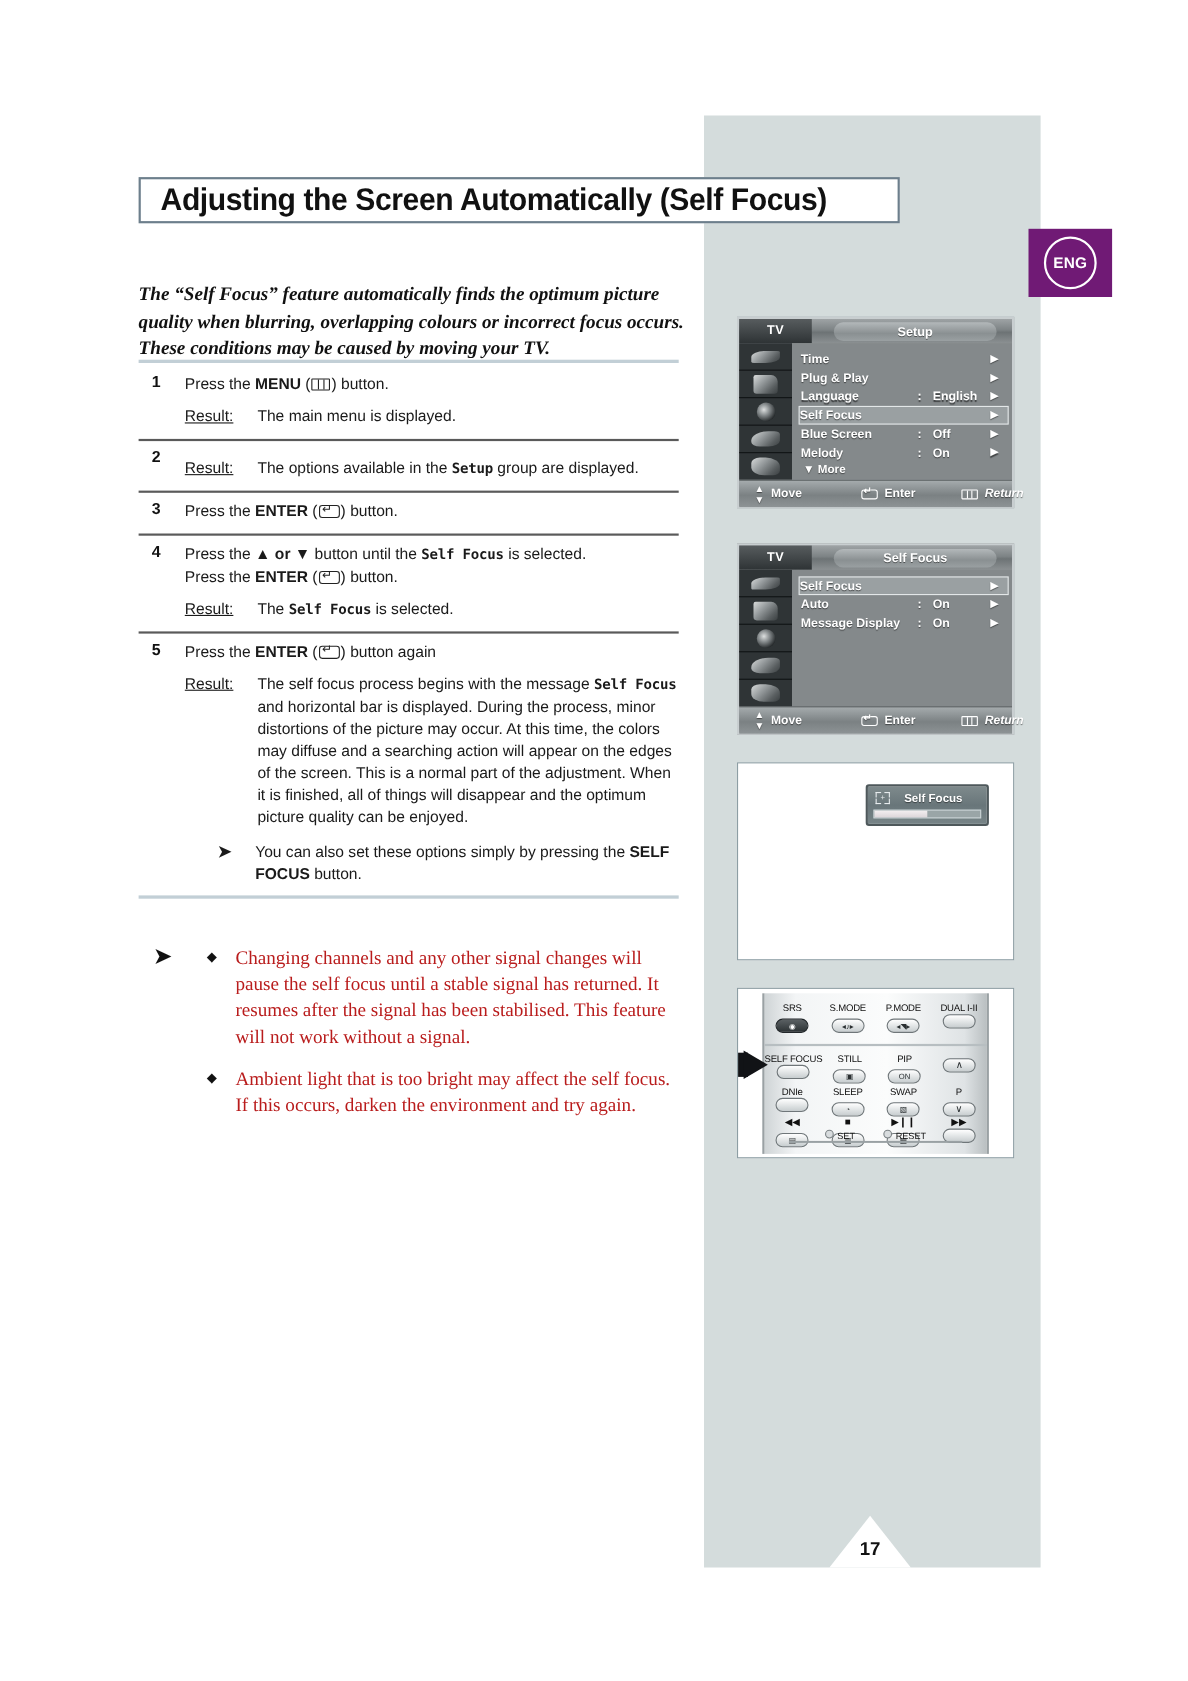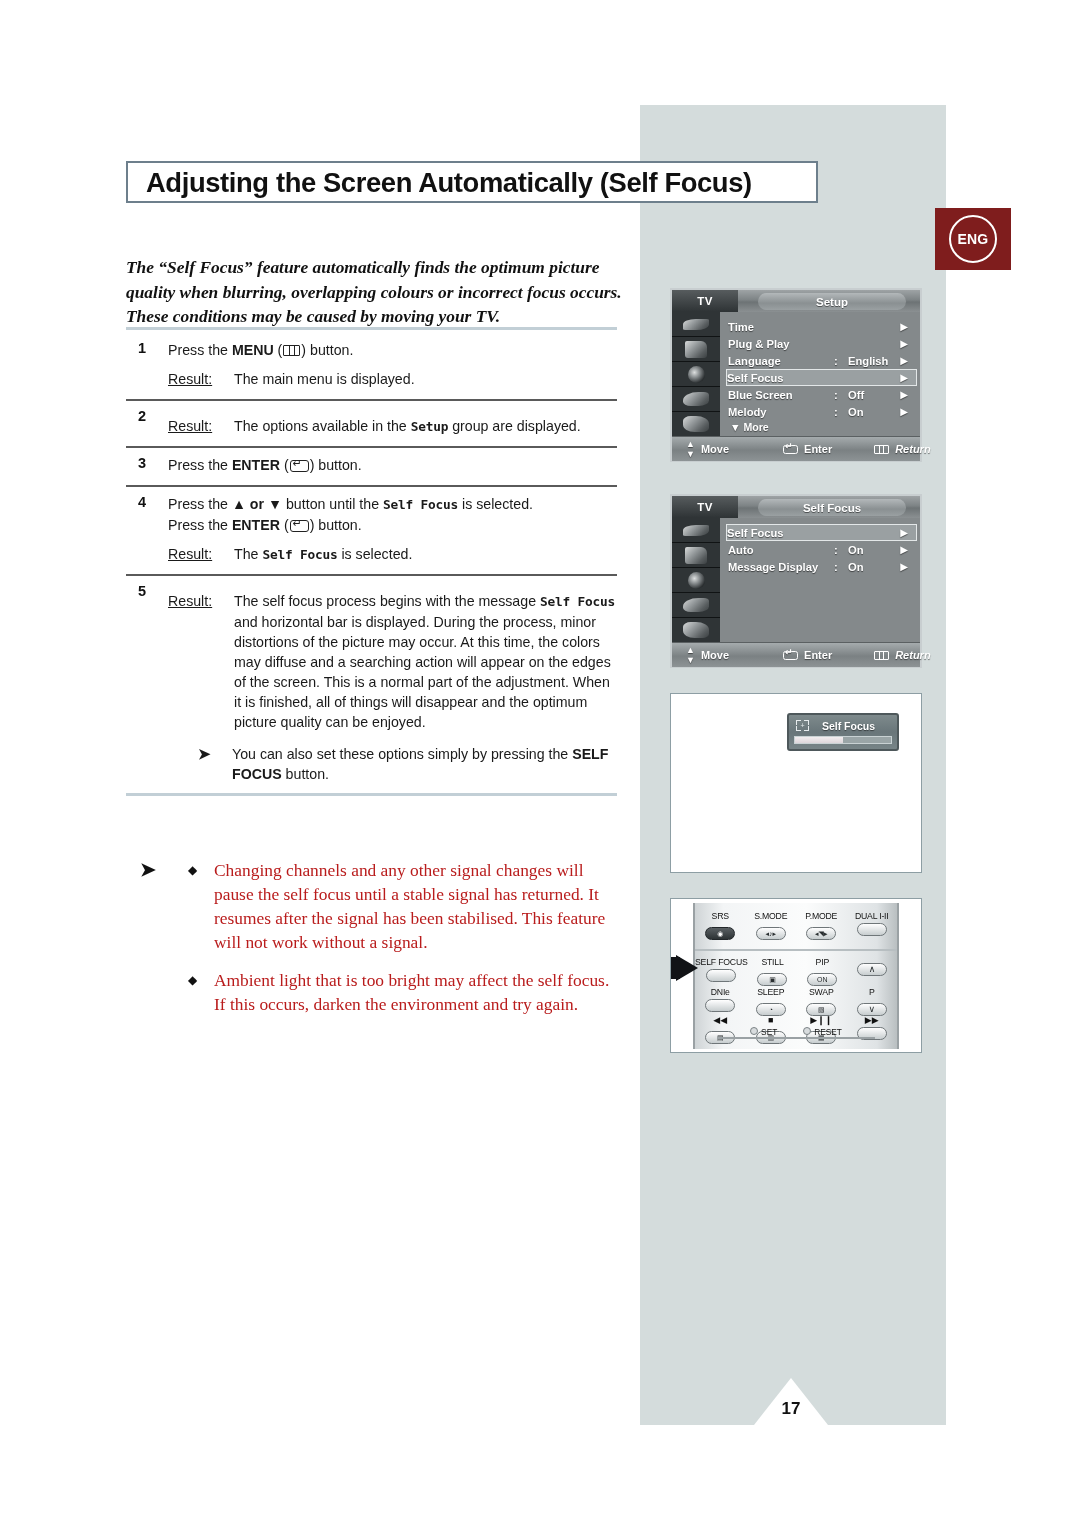--- a/index.html
+++ b/index.html
@@ -26,21 +26,21 @@
     background: #d4dcdc;
   }
 
   
   .eng-badge {
     position: absolute;
     left: 935px;
     top: 208px;
     width: 76px;
     height: 62px;
-    background: #7f1d1d;
+    background: #701a75;
     display: flex;
     align-items: center;
     justify-content: center;
   }
   .eng-circle {
     width: 44px;
     height: 44px;
     border: 2px solid #ffffff;
     border-radius: 50%;
     display: flex;
@@ -714,20 +714,21 @@
         <div class="result-label">Result:</div>
         <div class="result-text"><span>The </span><span class="mono">Self Focus</span><span> is selected.</span></div>
       </div>
     </div>
   </div>
   <div class="rule"></div>
 
   <div class="step">
     <div class="step-num">5</div>
     <div class="step-body">
+      <div class="step-line"><span>Press the </span><b class="lbl">ENTER</b><span> (</span><span class="glyph-enter"></span><span>) button again</span></div>
       <div class="result-row">
         <div class="result-label">Result:</div>
         <div class="result-text"><span>The self focus process begins with the message </span><span class="mono">Self Focus</span><span> and horizontal bar is displayed. During the process, minor distortions of the picture may occur. At this time, the colors may diffuse and a searching action will appear on the edges of the screen. This is a normal part of the adjustment. When it is finished, all of things will disappear and the optimum picture quality can be enjoyed.</span></div>
       </div>
       <div class="note-sf">
         <div class="bullet-arrow">➤</div>
         <div class="note-sf-text"><span>You can also set these options simply by pressing the </span><b class="lbl">SELF FOCUS</b><span> button.</span></div>
       </div>
     </div>
   </div>

